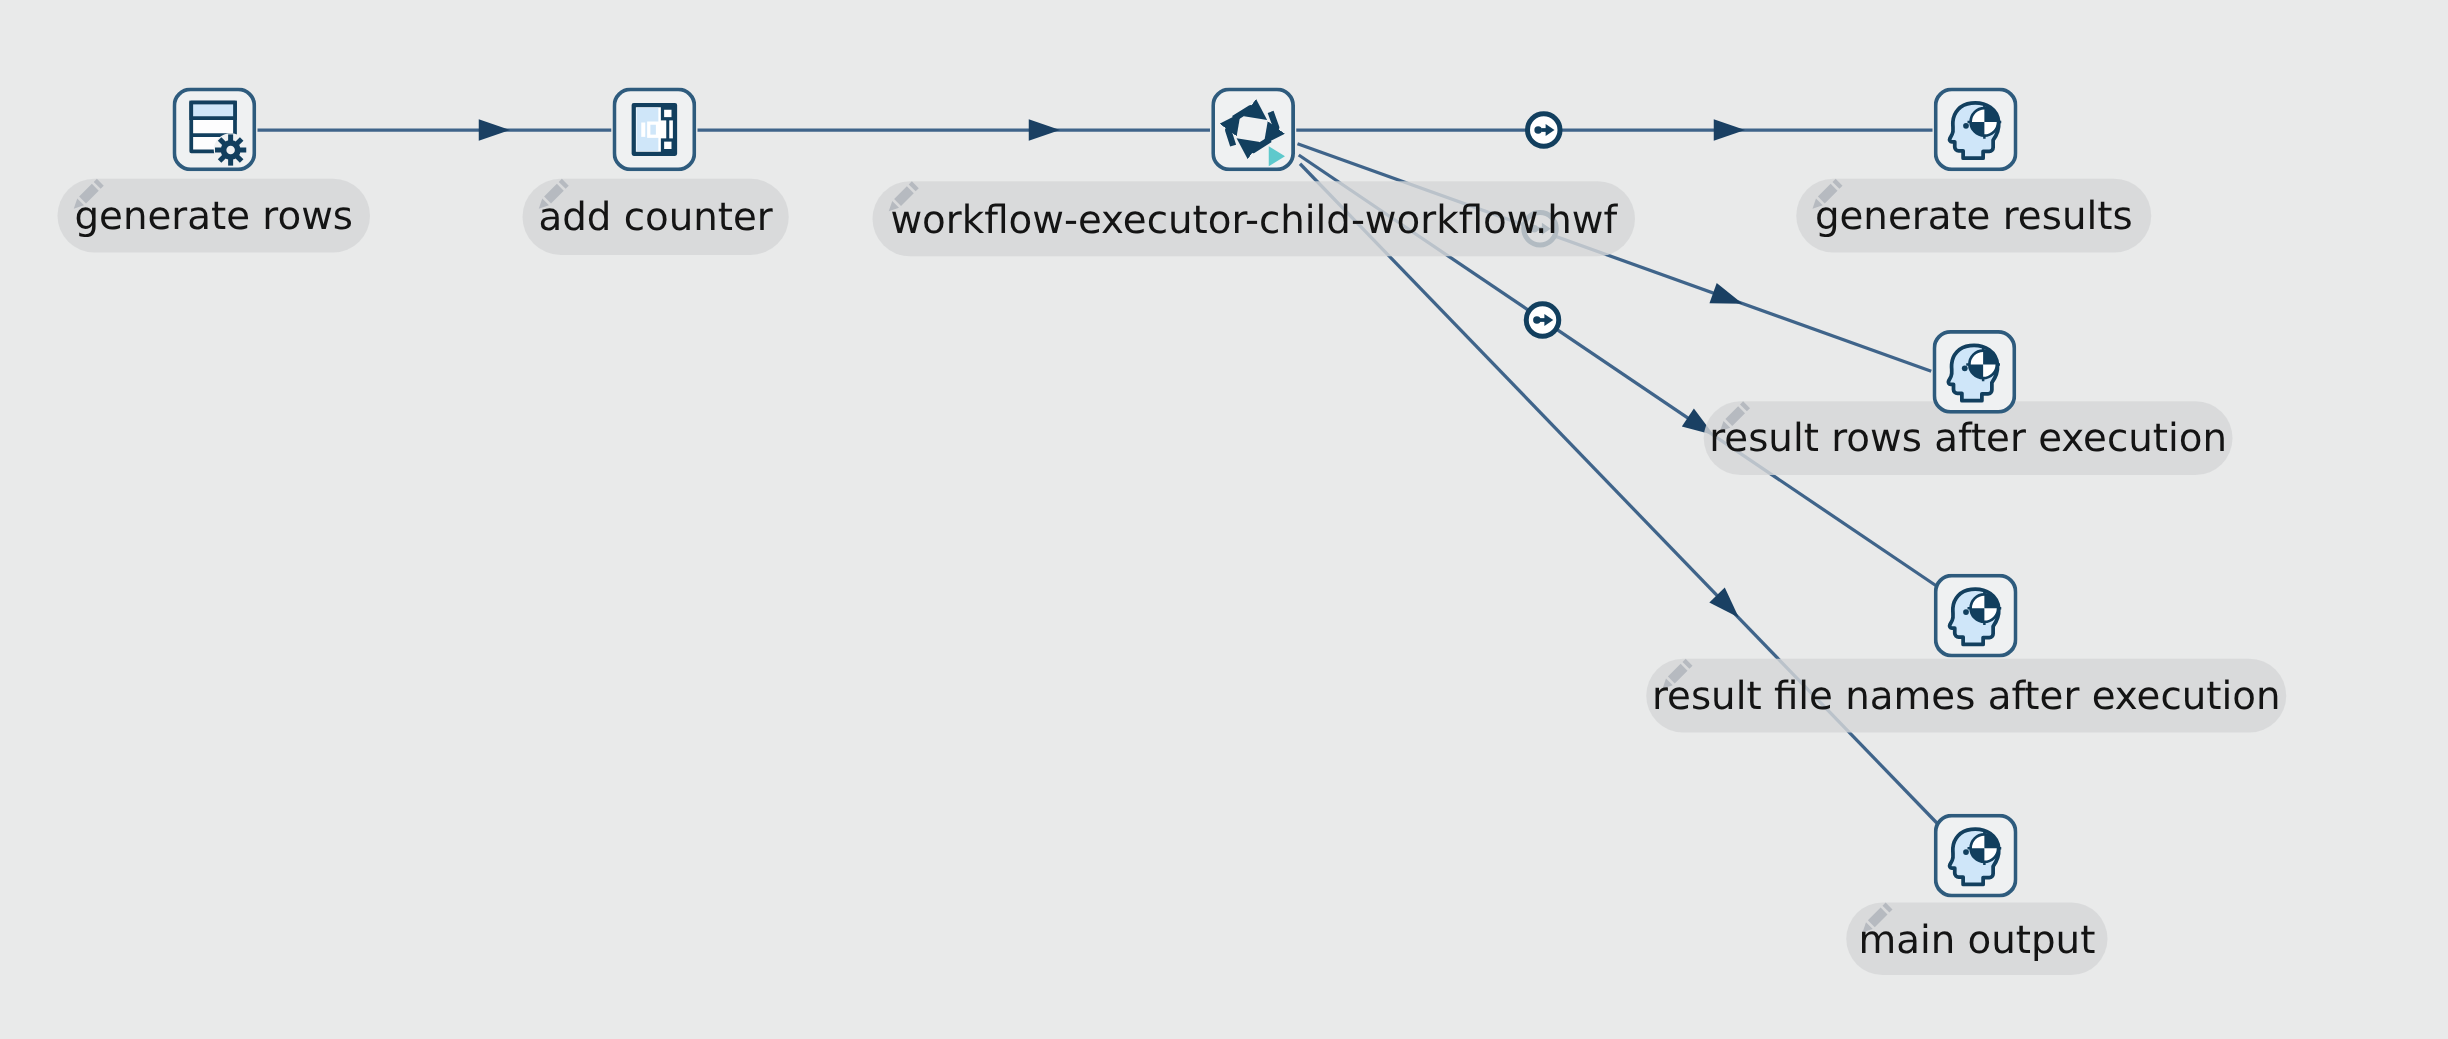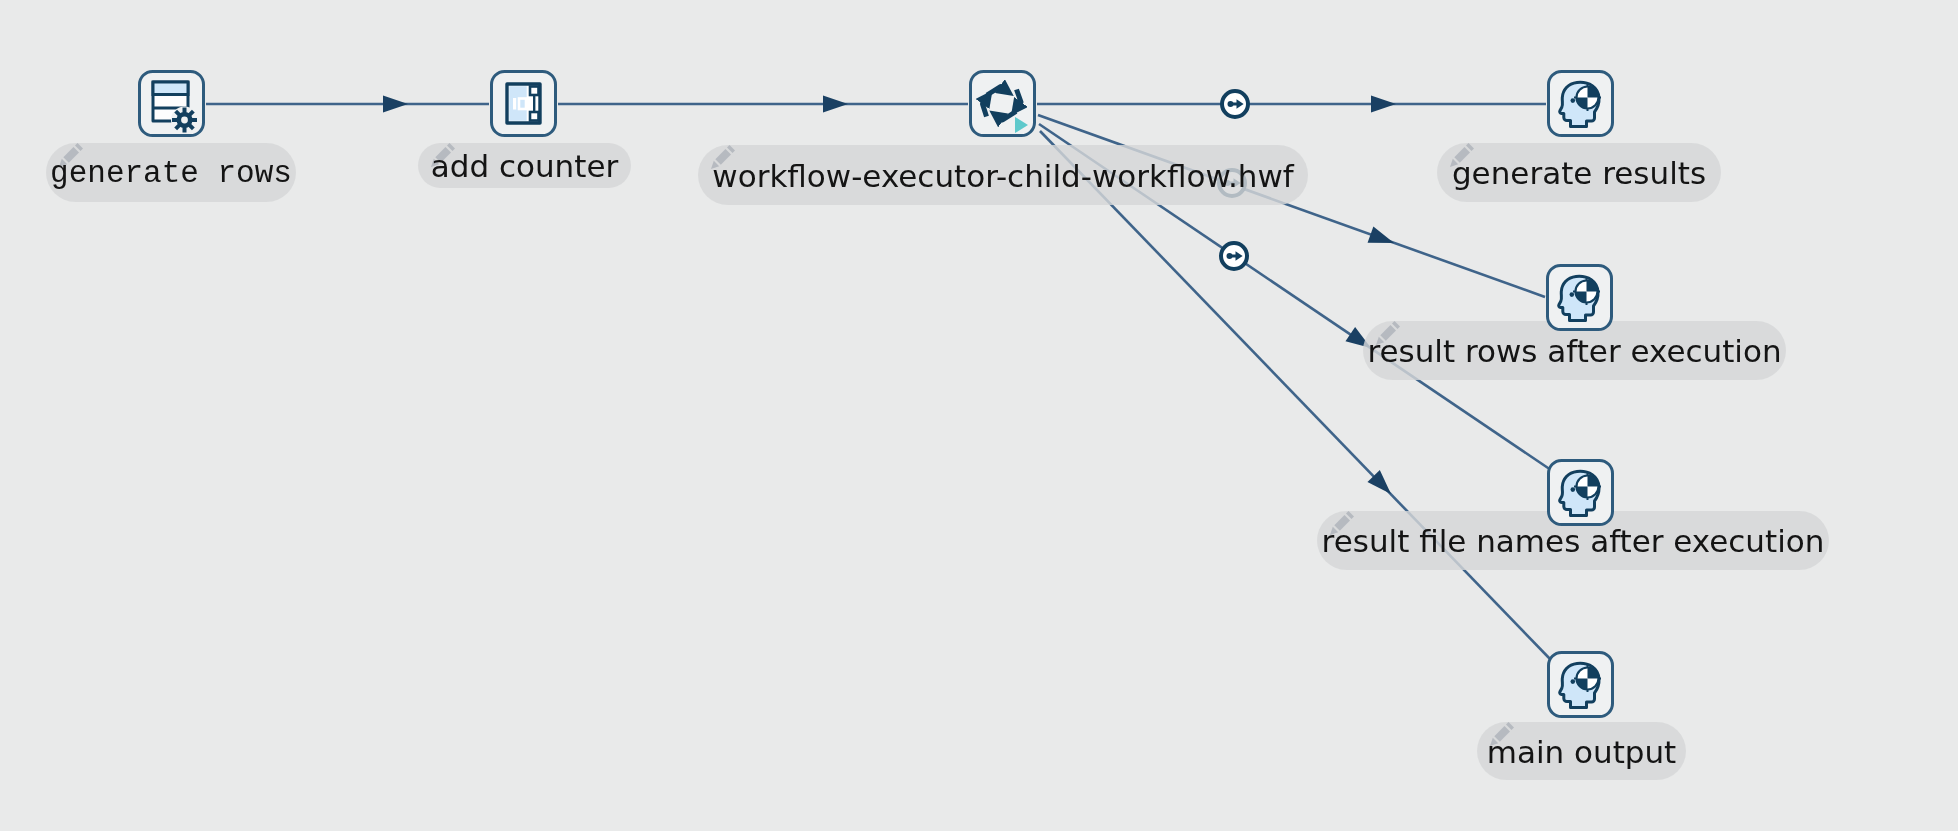--- a/index.html
+++ b/index.html
@@ -60,21 +60,21 @@
           <circle cx="-4.5" cy="0" r="3" fill="#123f5e"></circle>
           <line x1="-2" y1="0" x2="2.5" y2="0" stroke="#123f5e" stroke-width="3"></line>
           <path d="M1.5,-4.8 L8.6,0 L1.5,4.8 Z" fill="#123f5e"></path>
         </g>
       </g>
       <g>
         <line x1="1040" y1="131" x2="1551" y2="660" stroke="#3f648a" stroke-width="2.6"></line>
         <path d="M0,0 L-25,-8.6 L-25,8.6 Z" fill="#1a4063" transform="translate(1391,494) rotate(45.99155872105777)"></path>
       </g>
     </svg>
-<div class="pill" style="left: 46px; top: 143px; width: 250px; height: 59px; font-family: Liberation Mono, monospace;">
+<div class="pill" style="left: 46px; top: 143px; width: 250px; height: 59px;">
       <span class="pencil"><svg width="36" height="36" viewBox="0 0 36 36">
   <g fill="#b6bac0">
     <path d="M8,29 L10.8,20.8 L16.2,26.2 Z"></path>
     <path d="M12.3,19.2 L22.5,9 L28,14.5 L17.8,24.7 Z"></path>
     <path d="M24,7.5 L26.5,5 L32,10.5 L29.5,13 Z"></path>
   </g>
         </svg></span>
     <span class="lbl">generate rows</span>
     </div>
     <div class="node" style="left: 138px; top: 70px;">
@@ -91,21 +91,21 @@
           <rect x="-2" y="-12.5" width="4" height="6" transform="rotate(135)" fill="#123f5e"></rect>
           <rect x="-2" y="-12.5" width="4" height="6" transform="rotate(180)" fill="#123f5e"></rect>
           <rect x="-2" y="-12.5" width="4" height="6" transform="rotate(225)" fill="#123f5e"></rect>
           <rect x="-2" y="-12.5" width="4" height="6" transform="rotate(270)" fill="#123f5e"></rect>
           <rect x="-2" y="-12.5" width="4" height="6" transform="rotate(315)" fill="#123f5e"></rect>
       <circle r="8" fill="#123f5e"></circle>
           <circle r="3.4" fill="#eff1f2"></circle>
     </g>
       </svg>
     </div>
-    <div class="pill" style="left: 418px; top: 143px; width: 213px; height: 45px;">
+    <div class="pill" style="left: 418px; top: 143px; width: 213px; height: 61px;">
       <span class="pencil"><svg width="36" height="36" viewBox="0 0 36 36">
   <g fill="#b6bac0">
     <path d="M8,29 L10.8,20.8 L16.2,26.2 Z"></path>
     <path d="M12.3,19.2 L22.5,9 L28,14.5 L17.8,24.7 Z"></path>
     <path d="M24,7.5 L26.5,5 L32,10.5 L29.5,13 Z"></path>
   </g>
         </svg></span>
     <span class="lbl">add counter</span>
     </div>
     <div class="node" style="left: 490px; top: 70px;">
@@ -202,21 +202,21 @@
       <g stroke="#123f5e" stroke-width="2">
         <line x1="0" y1="-11" x2="0" y2="-13.5"></line>
             <line x1="0" y1="11" x2="0" y2="13.5"></line>
         <line x1="-11" y1="0" x2="-13.5" y2="0"></line>
             <line x1="11" y1="0" x2="13.5" y2="0"></line>
       </g>
     </g>
     <circle cx="25.8" cy="30.6" r="2.3" fill="#123f5e"></circle>
       </svg>
     </div>
-    <div class="pill" style="left: 1317px; top: 511px; width: 512px; height: 59px;">
+    <div class="pill" style="left: 1317px; top: 527px; width: 512px; height: 59px;">
       <span class="pencil"><svg width="36" height="36" viewBox="0 0 36 36">
   <g fill="#b6bac0">
     <path d="M8,29 L10.8,20.8 L16.2,26.2 Z"></path>
     <path d="M12.3,19.2 L22.5,9 L28,14.5 L17.8,24.7 Z"></path>
     <path d="M24,7.5 L26.5,5 L32,10.5 L29.5,13 Z"></path>
   </g>
         </svg></span>
     <span class="lbl">result file names after execution</span>
     </div>
     <div class="node" style="left: 1547px; top: 459px;">

